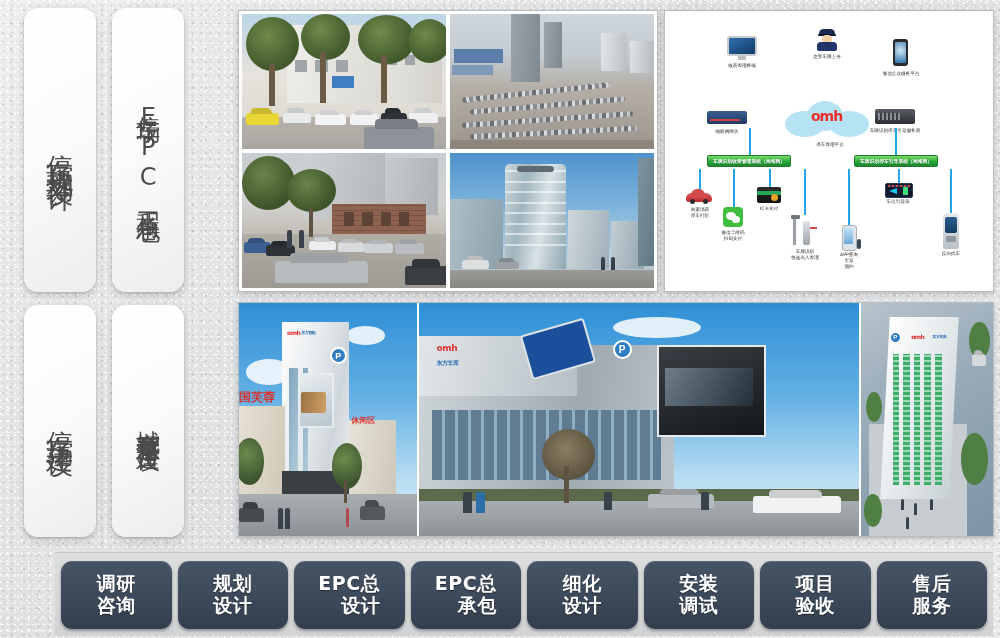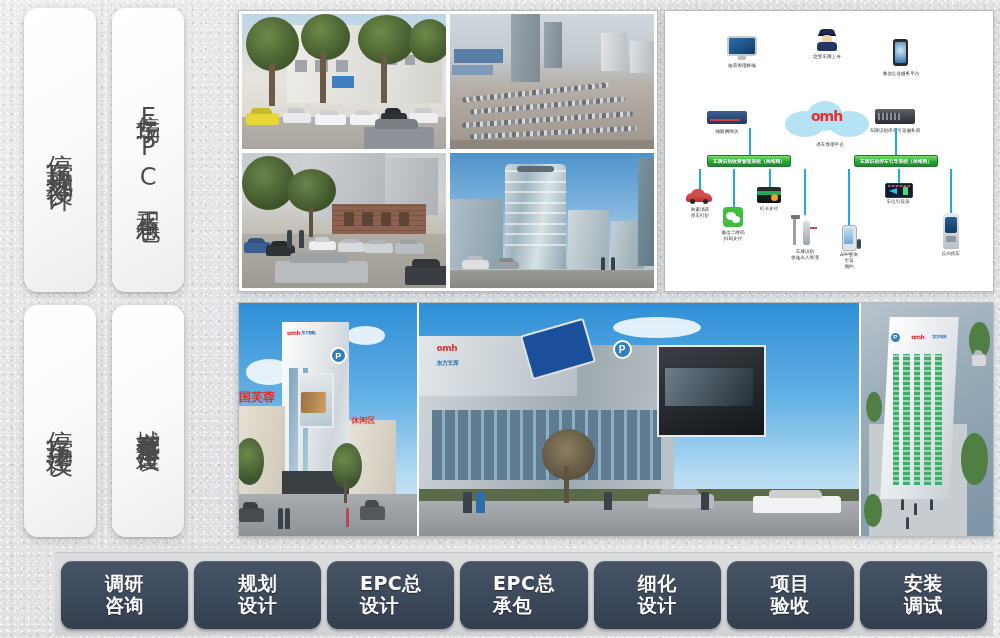--- a/index.html
+++ b/index.html
@@ -191,21 +191,21 @@
     border-top:1px solid #c5c7c8;
     display:flex;align-items:center;gap:6px;padding:0 6px;box-sizing:border-box;
   }
   .pbtn{
     flex:1 1 0;height:68px;
     background:linear-gradient(#475466 0%,#3d4a5c 50%,#333e4e 100%);
     border-radius:11px;
     box-shadow:0 2px 3px rgba(60,65,72,.45),inset 0 1px 0 rgba(255,255,255,.12);
     display:flex;align-items:center;justify-content:center;
     color:#fff;font-weight:bold;font-size:19px;line-height:1.15;
-    text-align:left;letter-spacing:.5px;
+    text-align:right;letter-spacing:.5px;
     font-family:"DejaVu Sans","Liberation Sans",sans-serif;
     text-shadow:0 1px 1px rgba(0,0,0,.45);
     white-space:pre-line;
     cursor:pointer;
   }
 </style>
 </head>
 <body>
 
 <div id="bg"></div>
@@ -507,17 +507,19 @@
   <div class="pbtn">调研
 咨询</div>
   <div class="pbtn">规划
 设计</div>
   <div class="pbtn">EPC总
 设计</div>
   <div class="pbtn">EPC总
 承包</div>
   <div class="pbtn">细化
 设计</div>
+  <div class="pbtn">安装
+调试</div>
   <div class="pbtn">项目
 验收</div>
-  <div class="pbtn">安装
-调试</div>
+  <div class="pbtn">售后
+服务</div>
 </div>
 
 </body></html>

